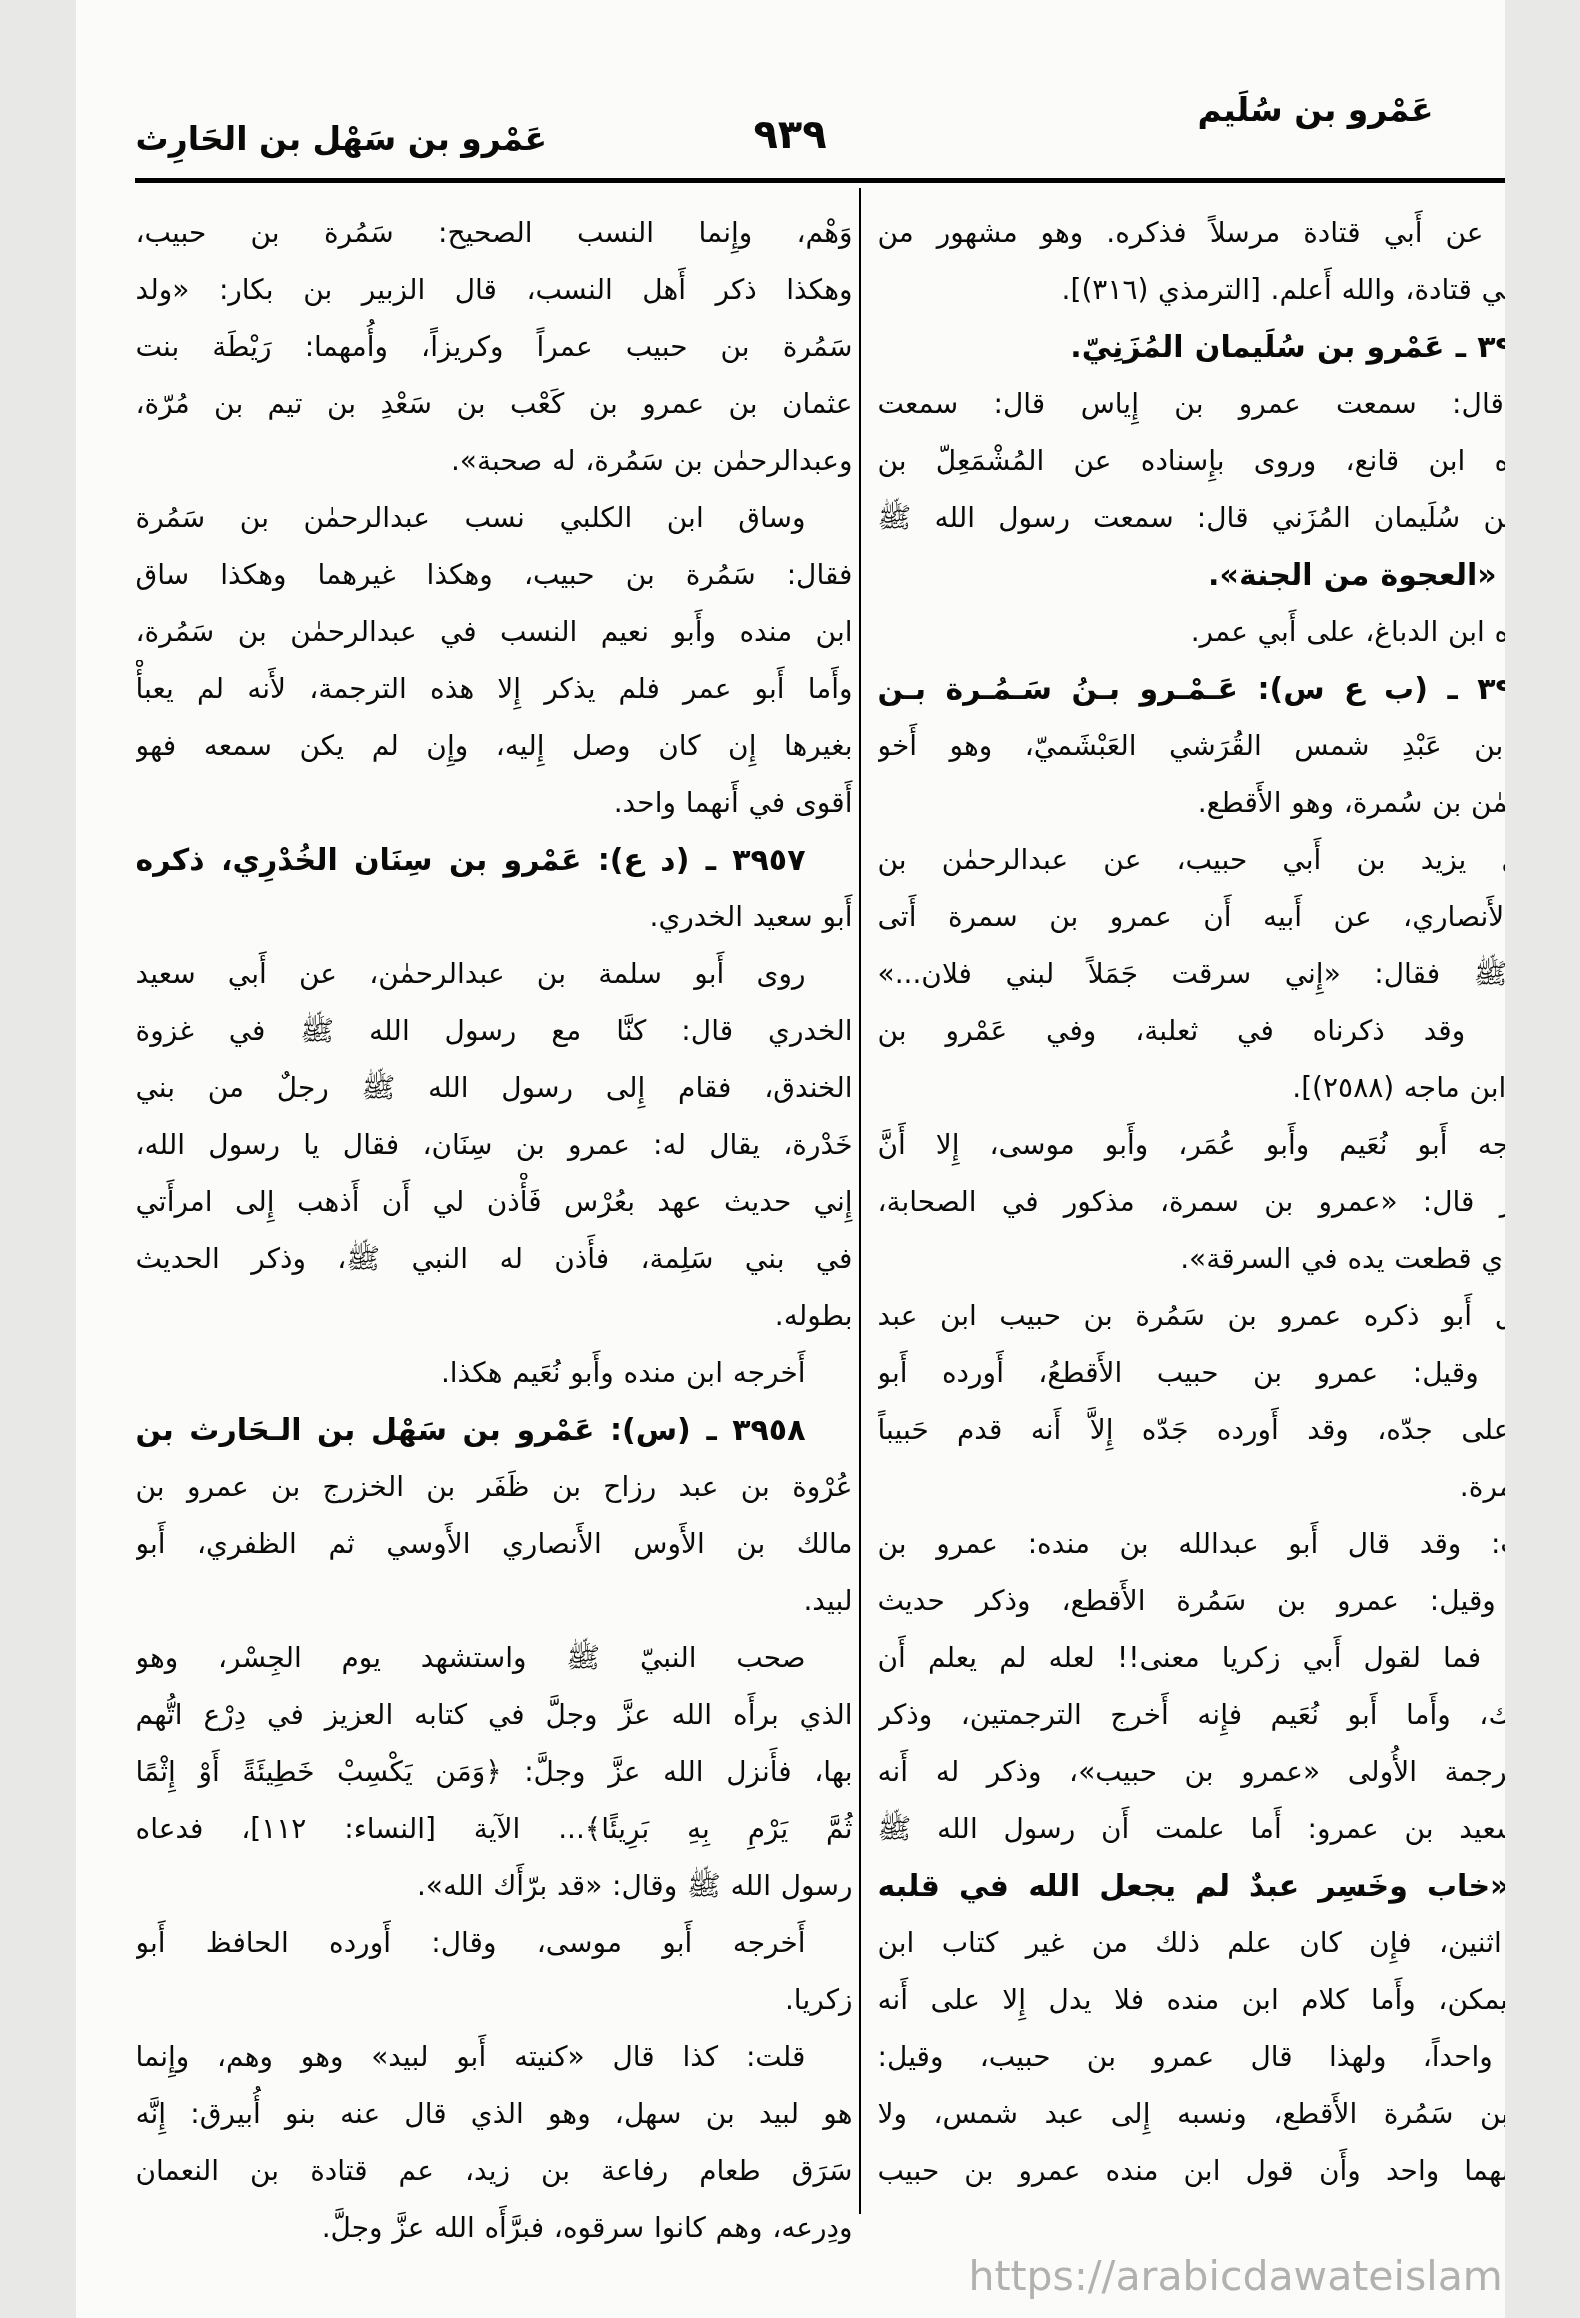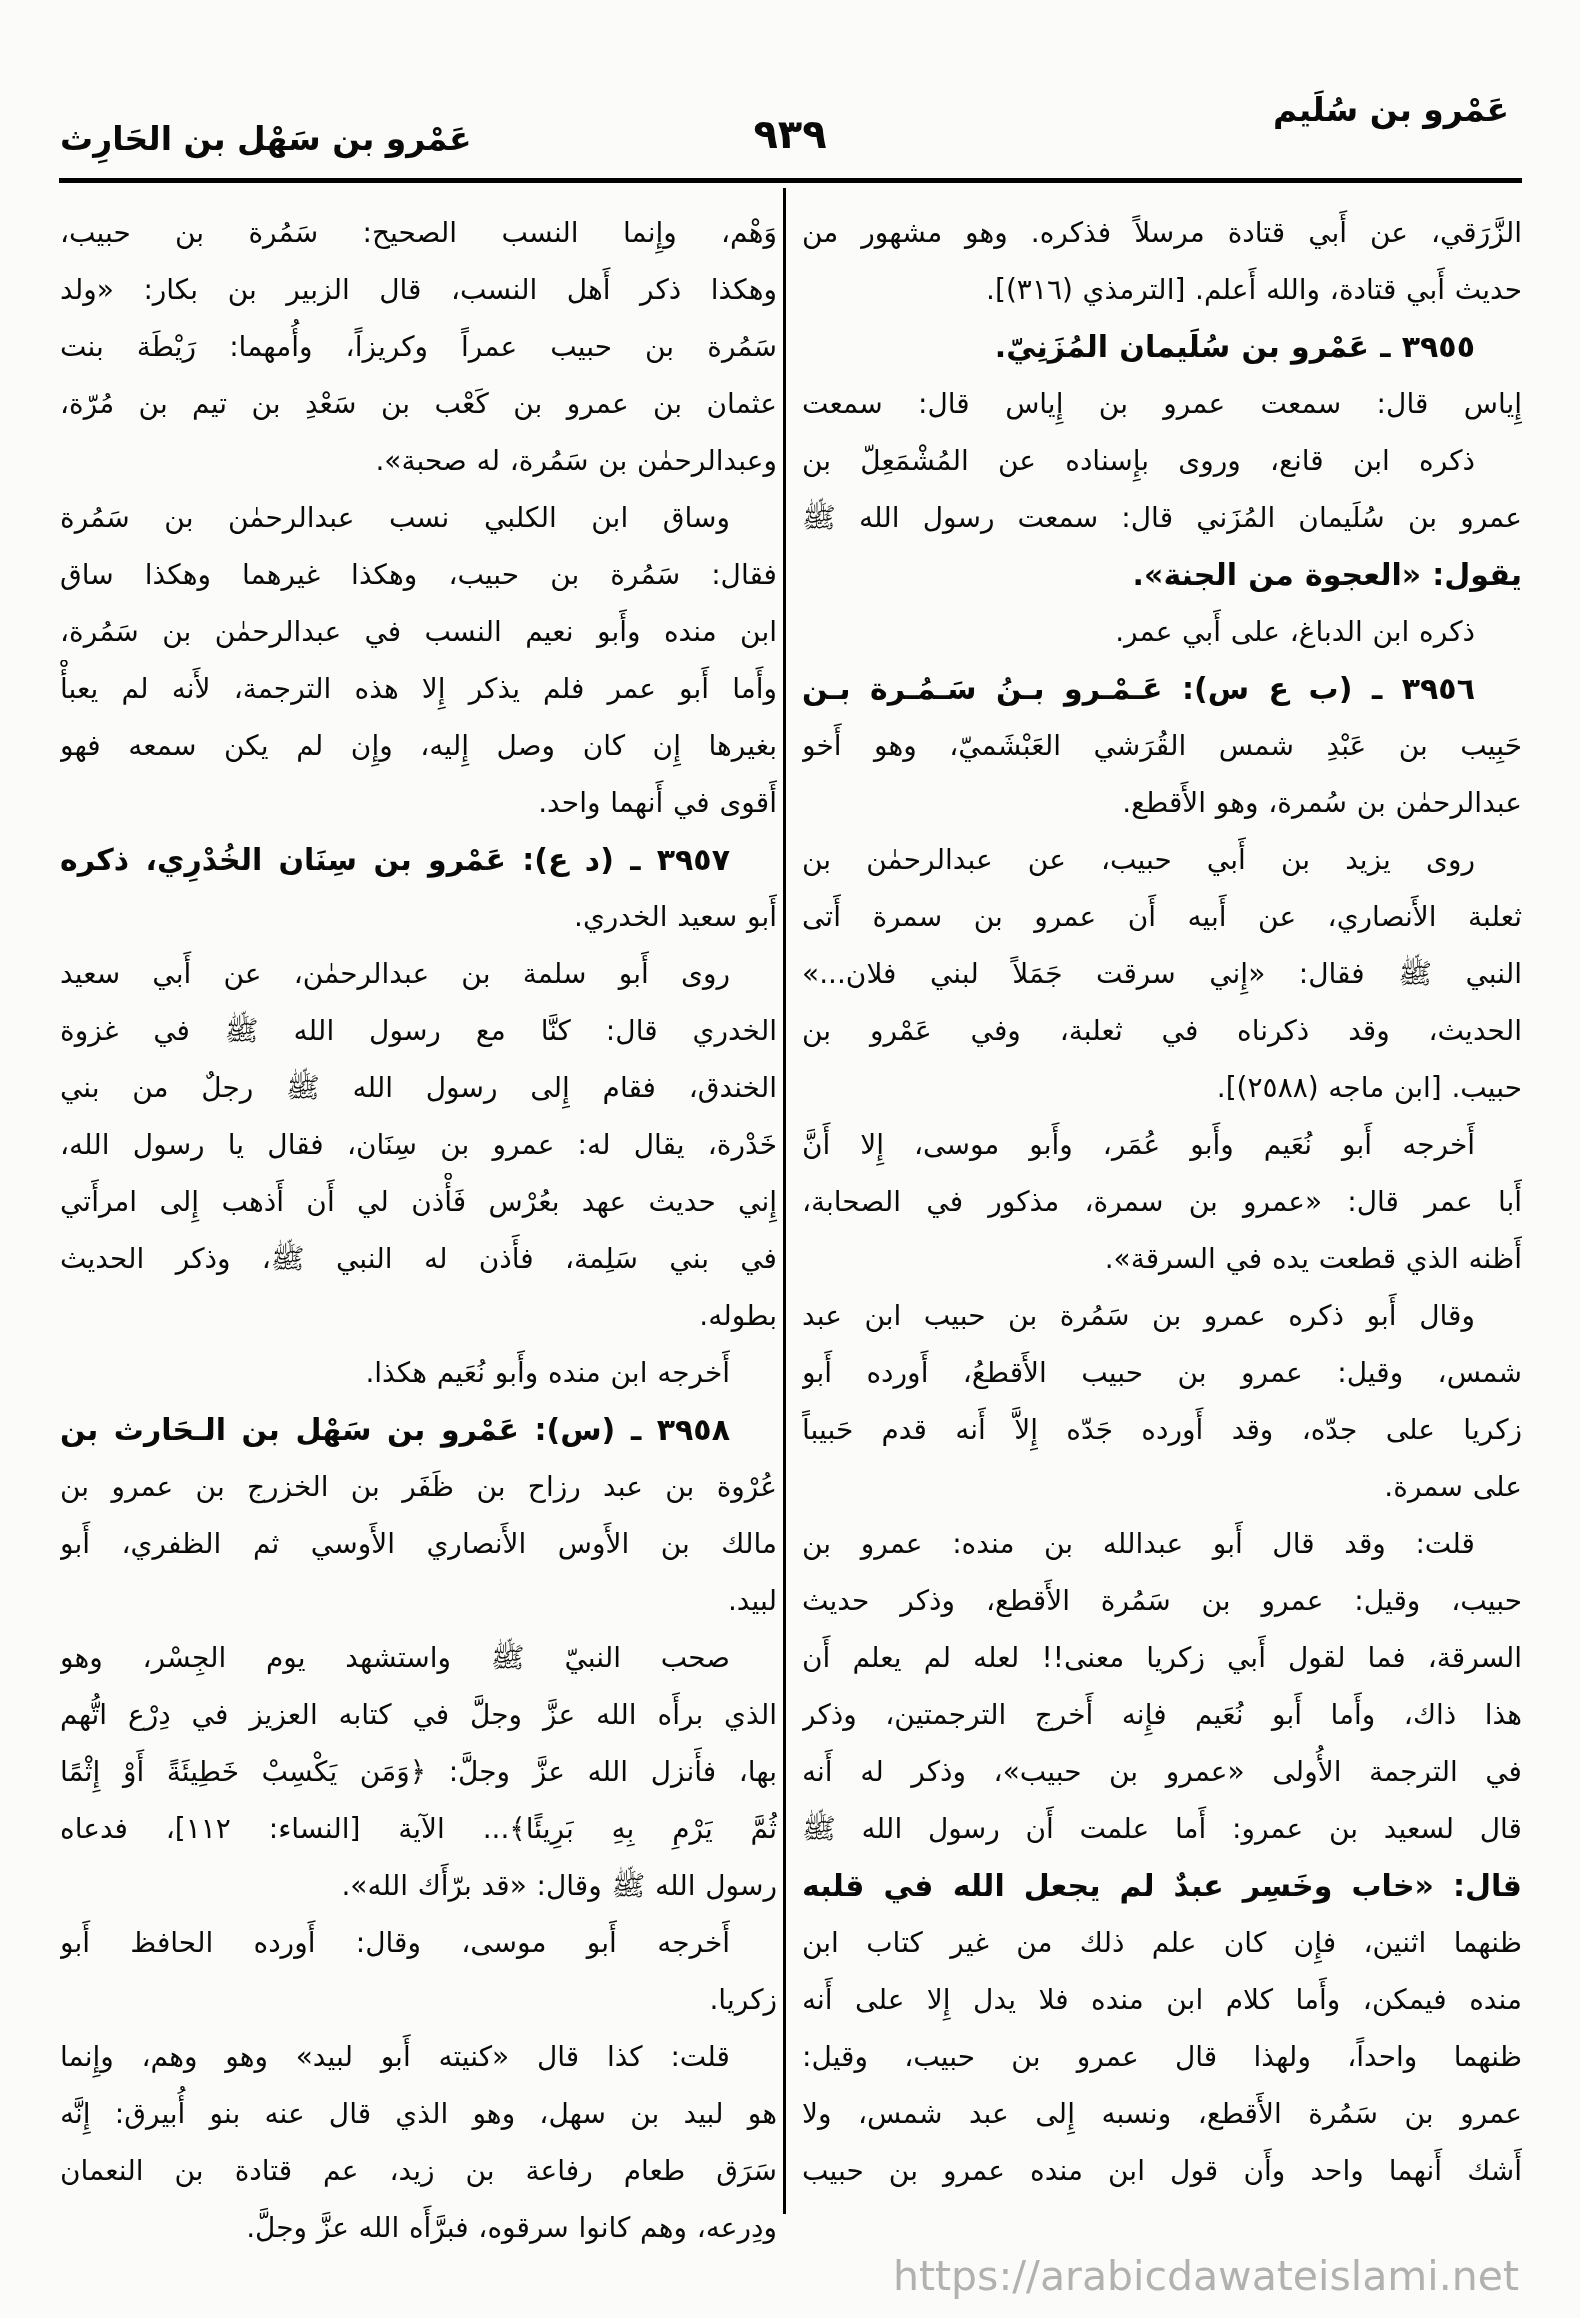--- a/index.html
+++ b/index.html
@@ -1,18 +1,18 @@
 <!DOCTYPE html>
 <html lang="ar" dir="rtl" style="font-size:13.4px"><head>
 <meta charset="utf-8">
 <style>
   html,body{margin:0;padding:0;background:#e8e8e6;}
   .page{
     position:relative;
-    width:1580px;height:2319px;
+    width:1429px;height:2319px;
     margin:0 auto;
     background:#fbfbf9;
     color:#0a0a0a;
     font-family:"DejaVu Sans",sans-serif;
     direction:rtl;
     overflow:hidden;
   }
   
   .hdr-title{position:absolute;font-weight:bold;font-size:33px;white-space:nowrap;}
   .hdr-right{top:90px;right:71px;}

